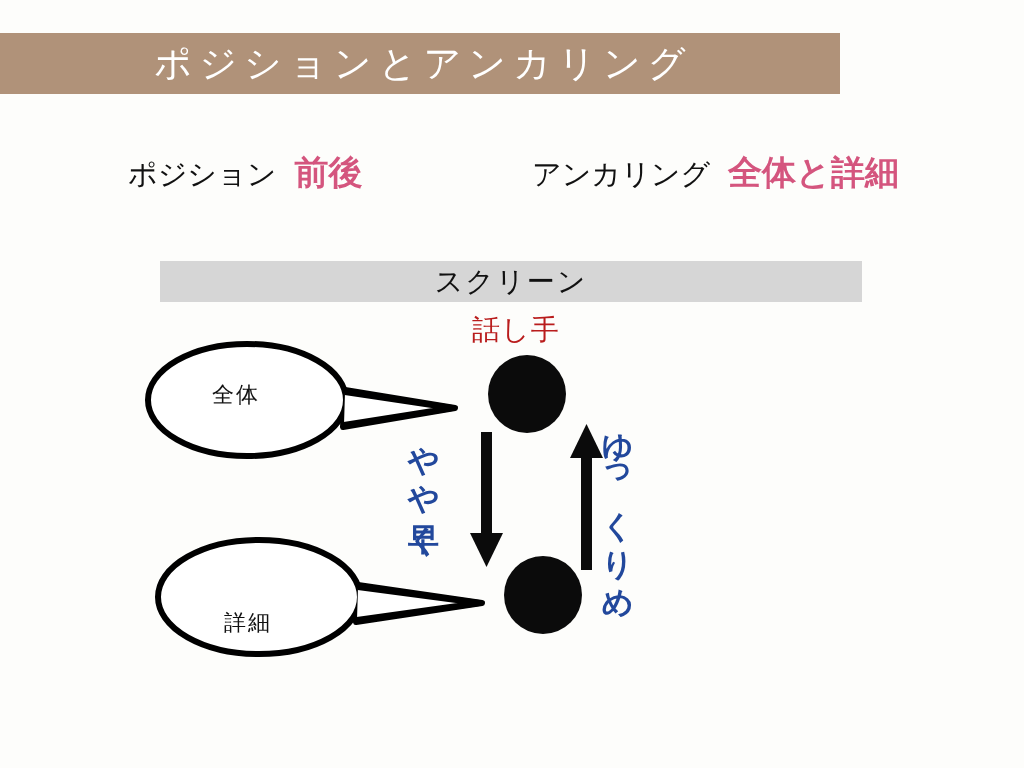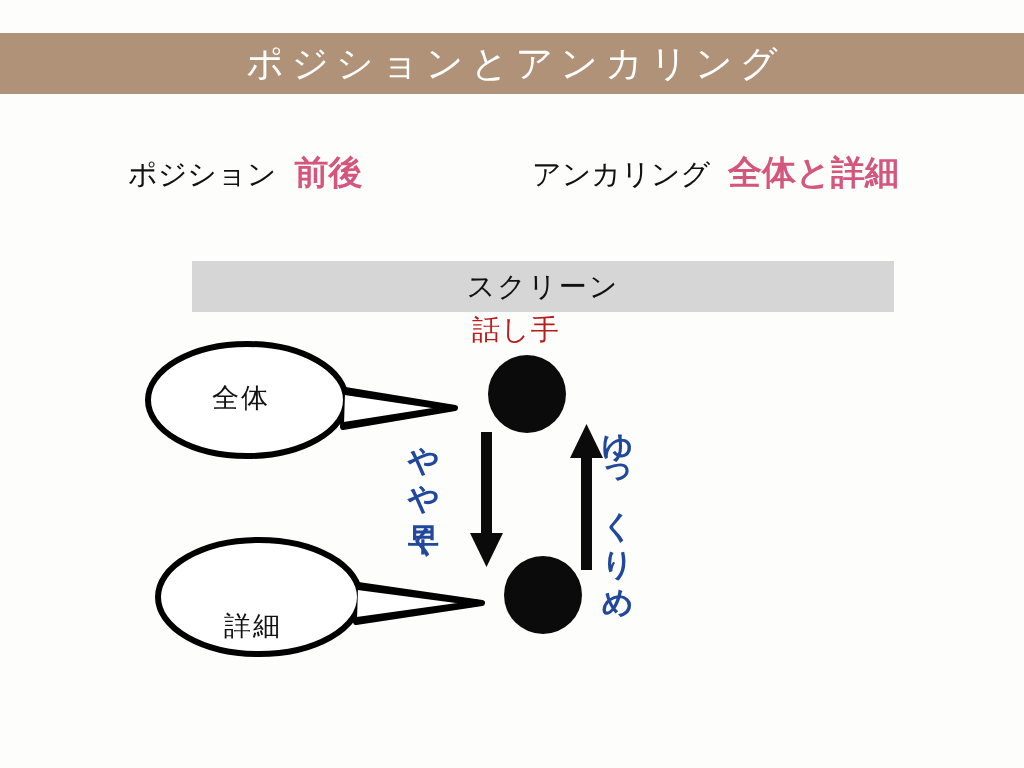--- a/index.html
+++ b/index.html
@@ -21,21 +21,21 @@
     width: 1024px;
     height: 768px;
     background: #fdfdfb;
   }
 
   
   .title-banner {
     position: absolute;
     left: 0;
     top: 33px;
-    width: 1024px;
+    width: 840px;
     height: 61px;
     background: #b09279;
     display: flex;
     align-items: center;
     justify-content: center;
   }
   .title-text {
     color: #ffffff;
     font-size: 37px;
     letter-spacing: 7px;
@@ -76,26 +76,25 @@
     margin-left: 18px;
     font-family: "DejaVu Sans", "Liberation Sans", sans-serif;
   }
 
   
   .screen-bar {
     position: absolute;
     left: 160px;
     top: 261px;
     width: 702px;
-    height: 51px;
+    height: 41px;
     background: #d6d6d6;
     display: flex;
     align-items: center;
     justify-content: center;
-    margin-left: 32px;
   }
   .screen-bar-label {
     font-size: 28px;
     color: #111111;
     letter-spacing: 2px;
     font-family: "DejaVu Sans", "Liberation Sans", sans-serif;
   }
 
   
   .speaker-label {
@@ -115,21 +114,21 @@
     left: 0;
     top: 0;
     width: 1024px;
     height: 768px;
     pointer-events: none;
   }
 
   
   .bubble-caption {
     position: absolute;
-    font-size: 27px;
+    font-size: 22px;
     color: #111111;
     letter-spacing: 2px;
     white-space: nowrap;
     font-family: "DejaVu Sans", "Liberation Sans", sans-serif;
   }
   .bubble-caption.overall { left: 212px; top: 380px; }
   .bubble-caption.detail  { left: 224px; top: 608px; }
 
   
   .pace-text {

